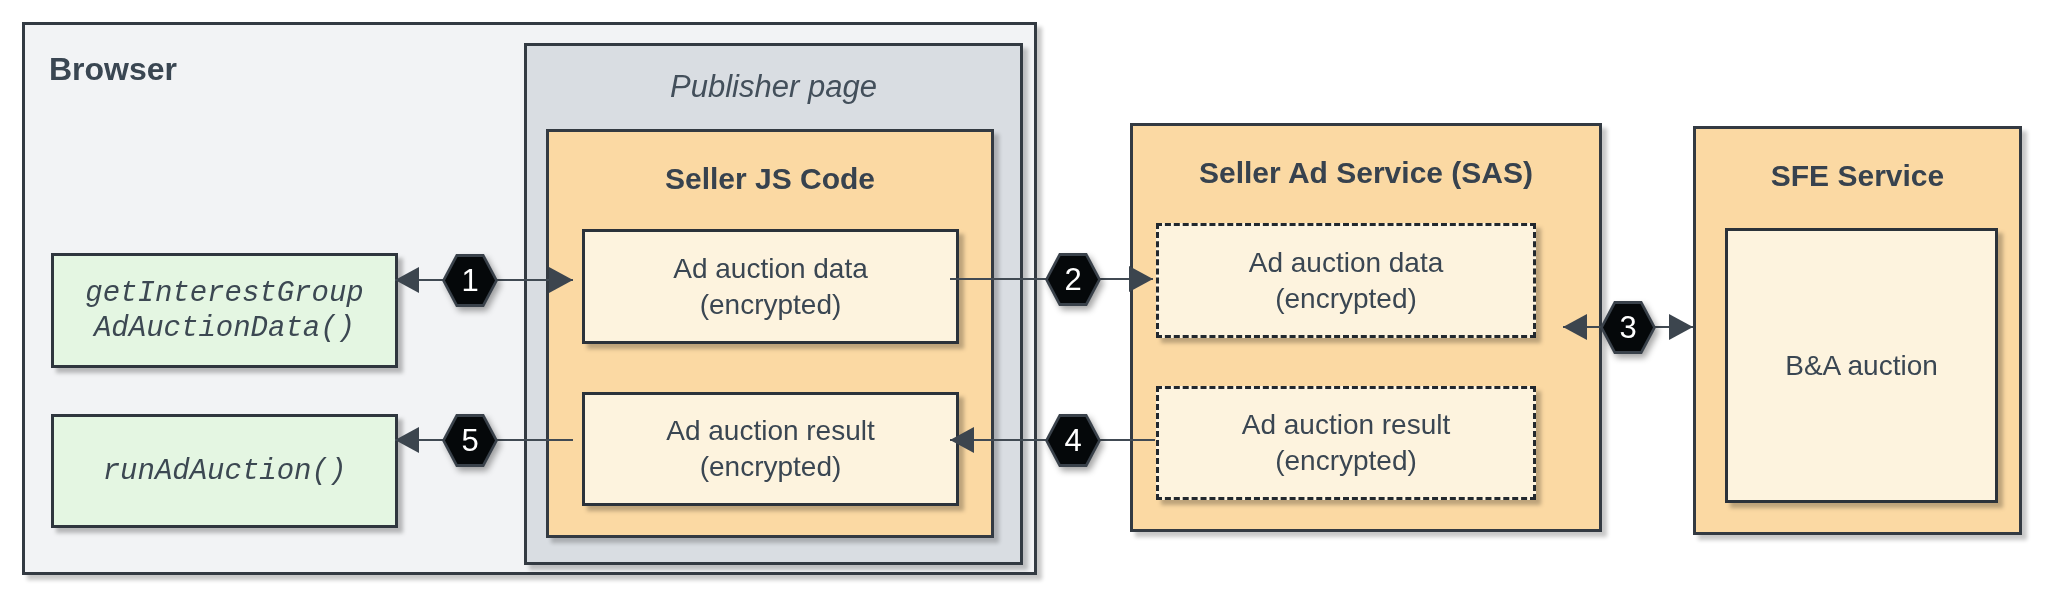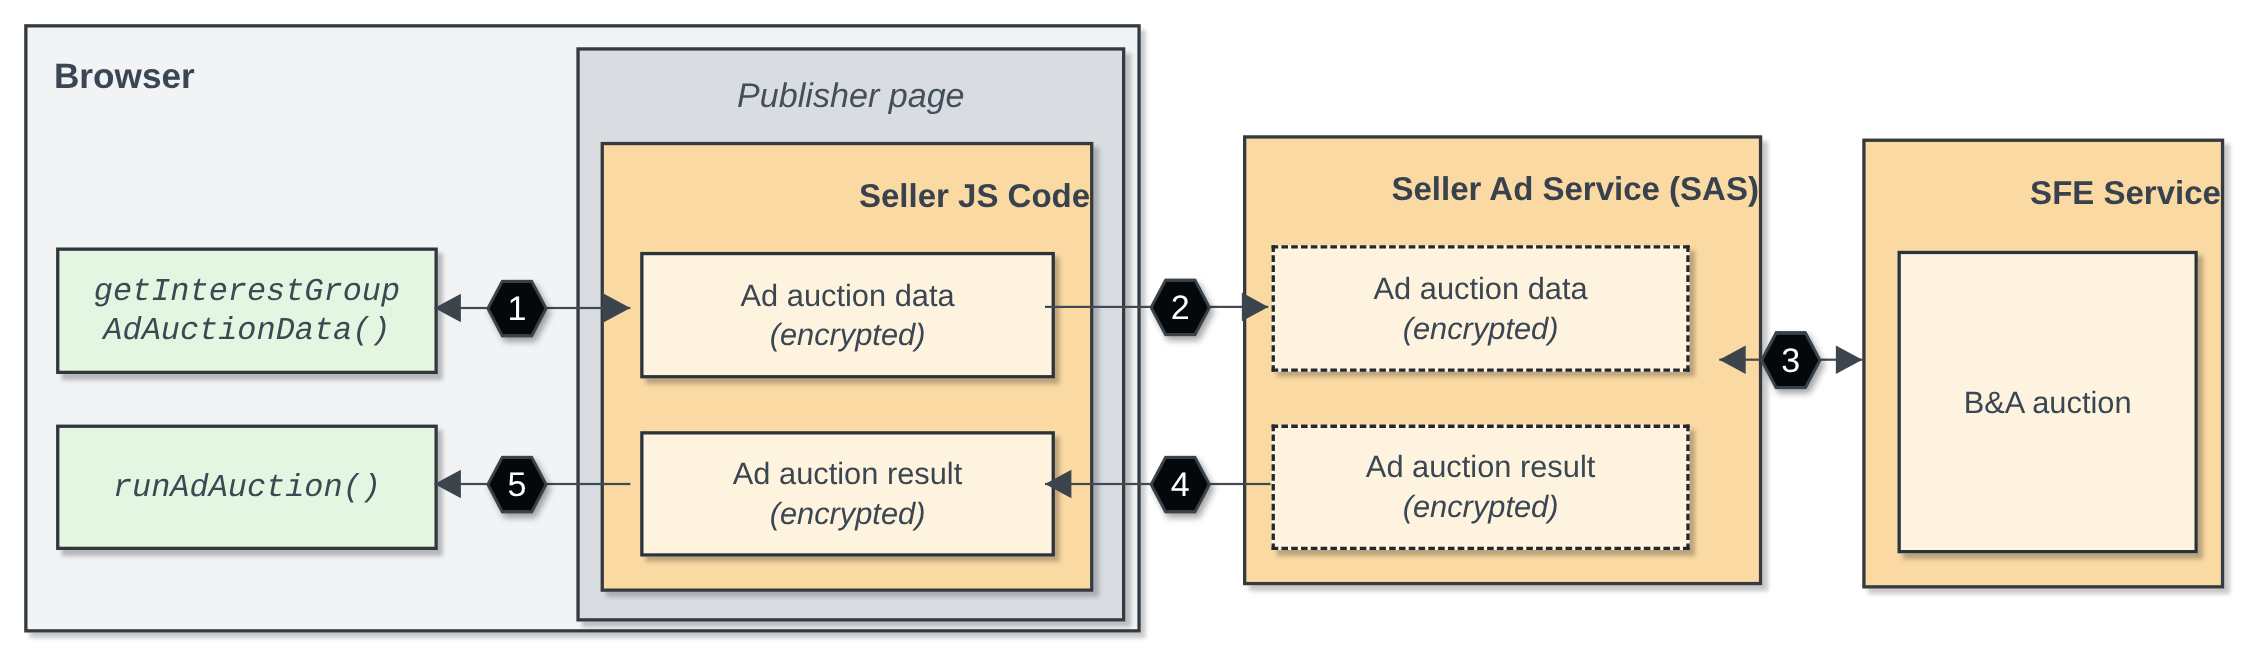--- a/index.html
+++ b/index.html
@@ -23,35 +23,35 @@
   .browser-title{position:absolute;left:24px;top:26px;font-size:32px;font-weight:bold;color:var(--text);}
 
   .publisher{left:499px;top:18px;width:499px;height:522px;background:var(--publisher-fill);}
   .publisher-title{position:absolute;left:0;top:23px;width:100%;text-align:center;
     font-size:31px;font-weight:normal;color:#434F5B;font-style:italic;}
 
   .service{background:var(--service-fill);}
   .sellerjs{left:19px;top:83px;width:448px;height:409px;}
   .sas{left:1130px;top:123px;width:472px;height:409px;}
   .sfe{left:1693px;top:126px;width:329px;height:409px;}
-  .service-title{position:absolute;left:0;top:30px;width:100%;text-align:right;
+  .service-title{position:absolute;left:0;top:30px;width:100%;text-align:center;
     font-size:30px;font-weight:bold;color:#37424E;}
 
   .inner{position:absolute;background:var(--inner-fill);border:3px solid #2B323A;
     box-shadow:5px 5px 4px rgba(0,0,0,0.25);
     display:flex;flex-direction:column;align-items:center;justify-content:center;
     font-size:28px;line-height:36px;color:var(--text);text-align:center;}
   .inner.dashed{border:3px dashed #22282E;}
-  .inner .enc{font-style:italic;}
+  .inner .enc{}
 
   .api{position:absolute;background:var(--api-fill);border:3px solid #2F363E;
     box-shadow:5px 5px 4px rgba(0,0,0,0.25);
     display:flex;flex-direction:column;align-items:center;justify-content:center;
     font-family:"Liberation Mono","DejaVu Sans Mono",monospace;font-style:italic;
-    font-size:29px;line-height:35px;color:#3C4852;text-align:center;}
+    font-size:29px;line-height:35px;color:#3C4852;text-align:center;margin-top:28px;}
 
   .ba-box{left:29px;top:99px;width:273px;height:275px;}
 
   
   .lay{position:absolute;left:0;top:0;width:100%;height:100%;z-index:5;pointer-events:none;}
   .hline{position:absolute;height:2px;background:var(--connector);}
   .arr{position:absolute;width:0;height:0;border-top:13px solid transparent;border-bottom:13px solid transparent;}
   .arr.left{border-right:24px solid #3C454E;}
   .arr.right{border-left:24px solid #3C454E;}
 

